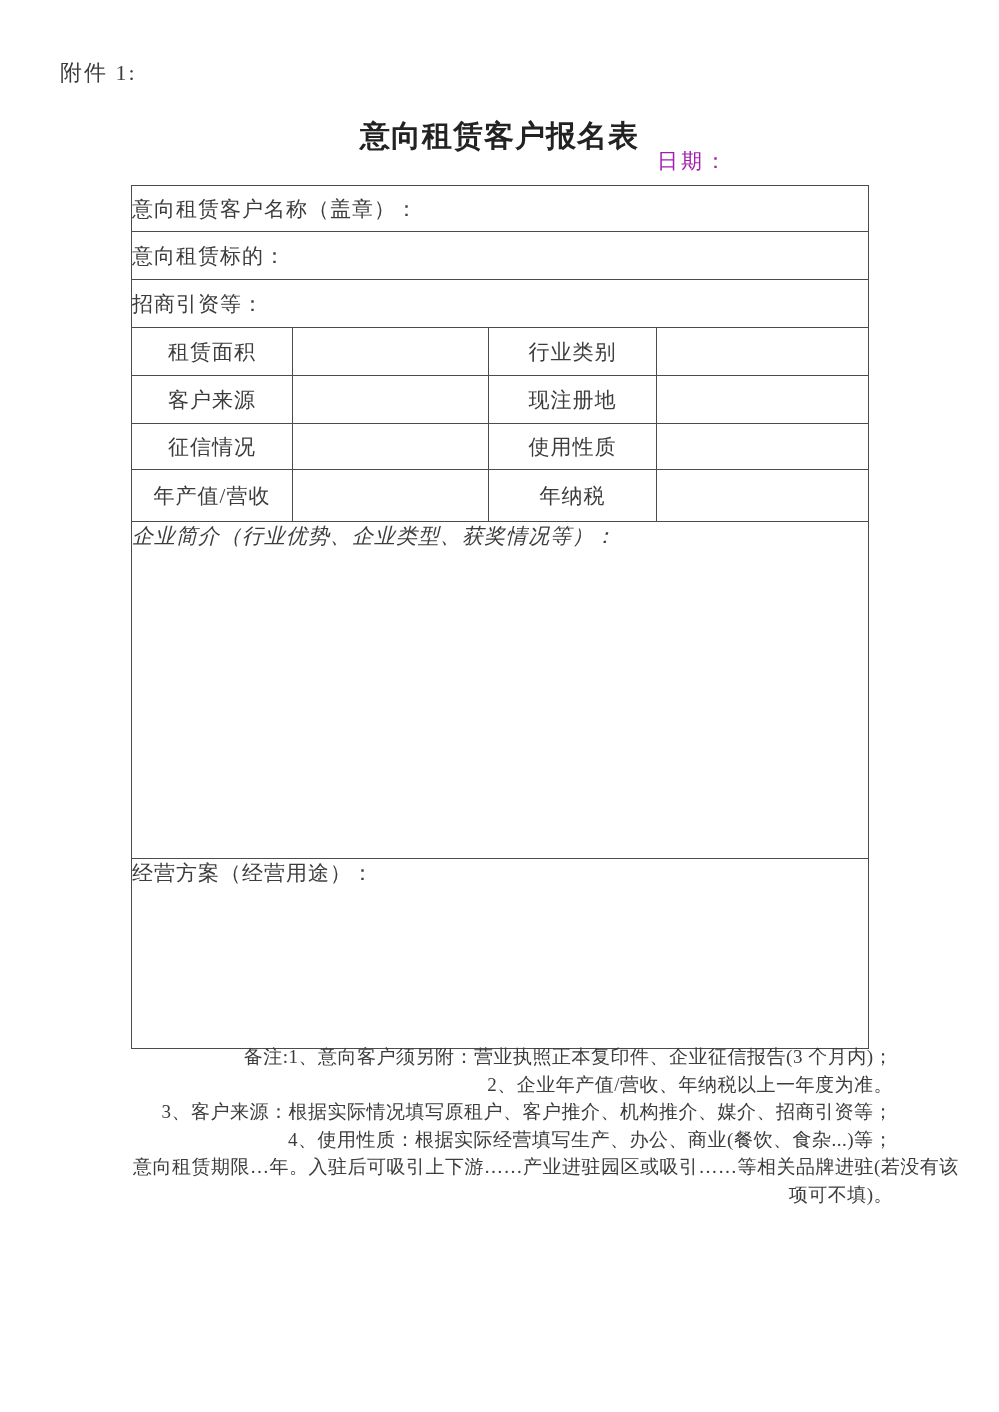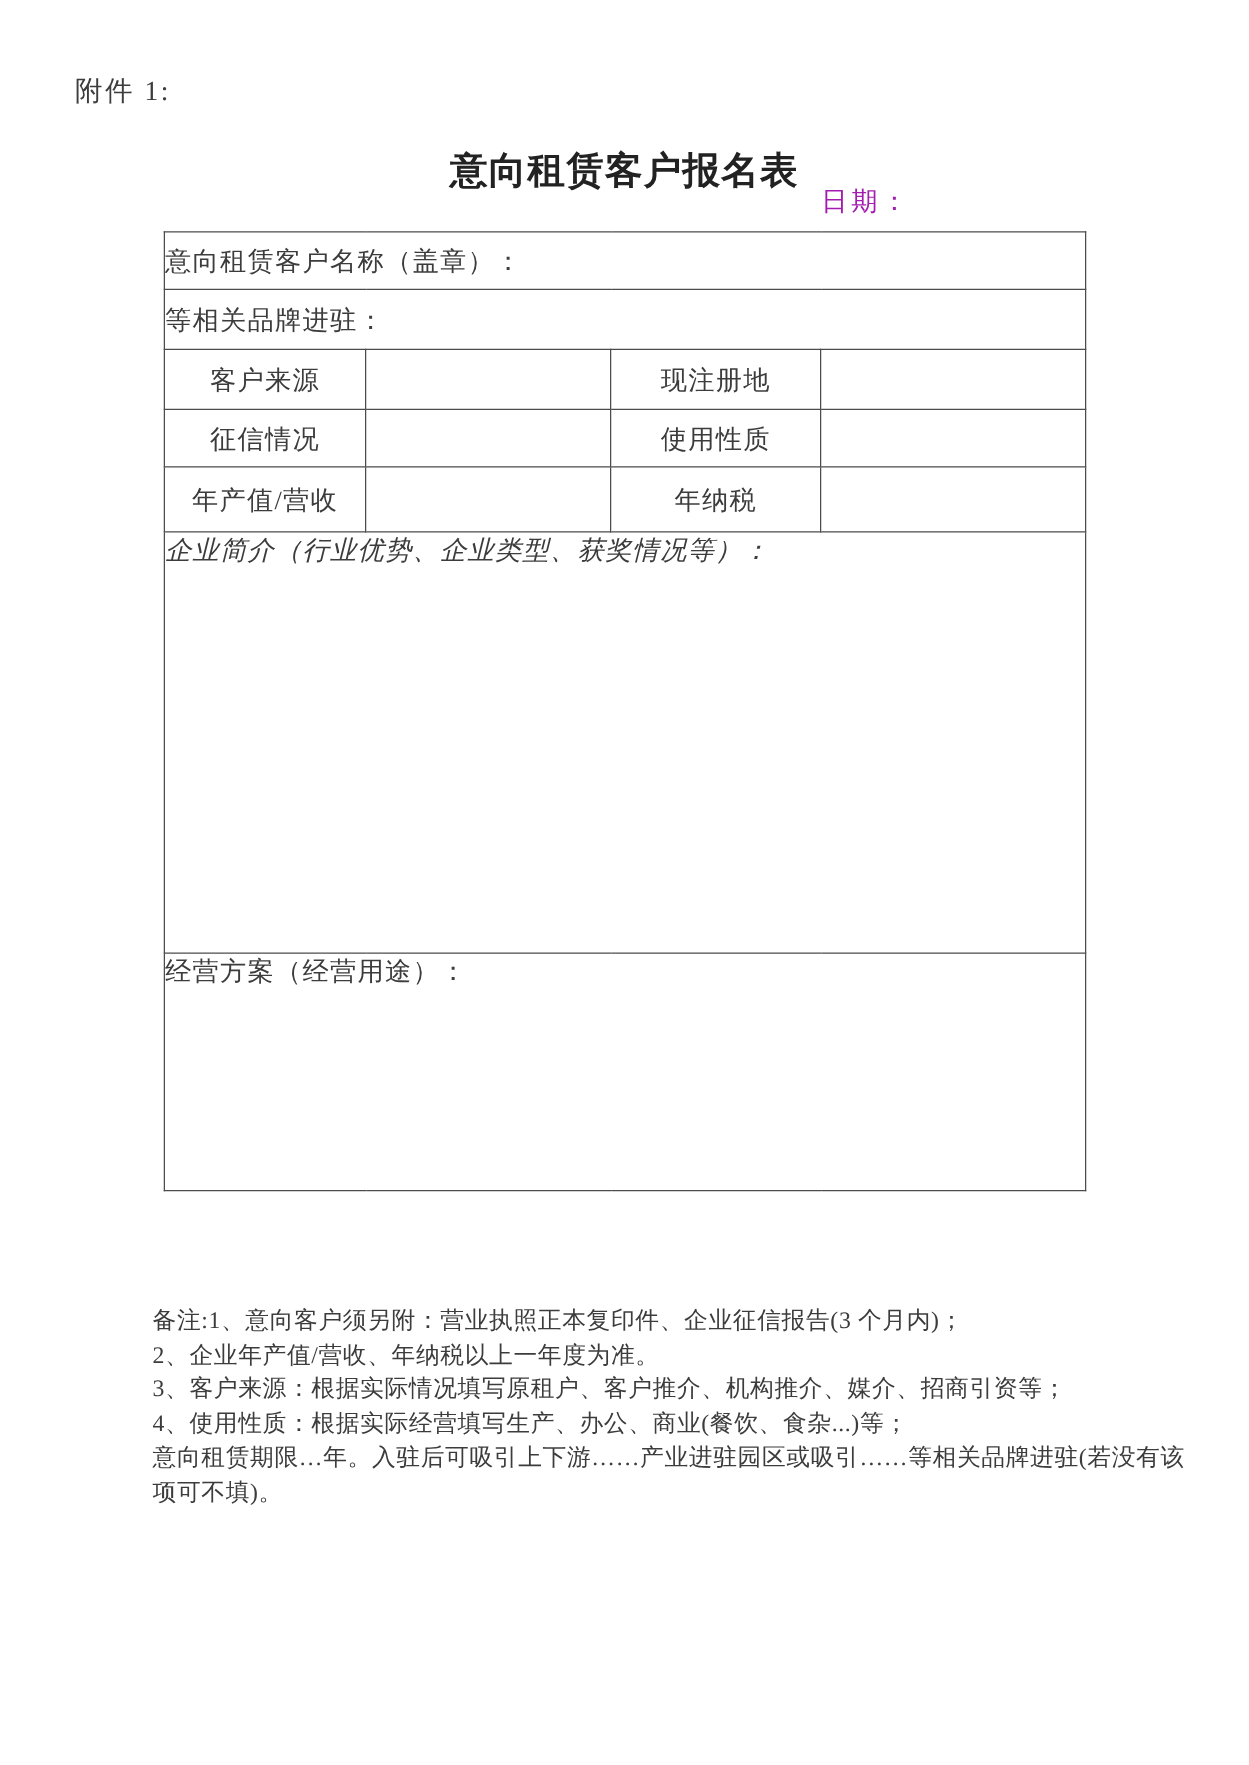--- a/index.html
+++ b/index.html
@@ -72,26 +72,27 @@
   td.cell-value {
     background: #ffffff;
   }
   td.section-cell {
     vertical-align: top;
     text-align: left;
     padding: 9px 10px 0 12px;
   }
   .notes {
     position: absolute;
-    left: 122px;
+    left: 133px;
     top: 1043px;
     width: 760px;
     font-size: 19px;
     color: #3c3c3c;
     letter-spacing: 0.5px;
+    text-align: right;
   }
   .note-line {
     height: 27.6px;
     line-height: 27.6px;
     white-space: nowrap;
   }
 </style>
 </head>
 <body>
 
@@ -108,23 +109,32 @@
       <col style="width:161px">
       <col style="width:196px">
       <col style="width:168px">
       <col style="width:212px">
     </colgroup>
     <tbody>
         <tr>
       <td class="full-label" colspan="4" style="height:45px;margin-left:36px;">意向租赁客户名称（盖章）：</td>
     </tr>
     <tr>
-      <td class="full-label" colspan="4" style="height:47px;">等相关品牌进驻：</td>
+      <td class="full-label" colspan="4" style="height:47px;">意向租赁标的：</td>
+    </tr>
+    <tr>
+      <td class="full-label" colspan="4" style="height:47px;">招商引资等：</td>
     </tr>
 
+    <tr>
+      <td class="cell-label" style="height:47px;">租赁面积</td>
+      <td class="cell-value"></td>
+      <td class="cell-label">行业类别</td>
+      <td class="cell-value"></td>
+    </tr>
     <tr>
       <td class="cell-label" style="height:47px;">客户来源</td>
       <td class="cell-value"></td>
       <td class="cell-label">现注册地</td>
       <td class="cell-value"></td>
     </tr>
     <tr>
       <td class="cell-label" style="height:45px;">征信情况</td>
       <td class="cell-value"></td>
       <td class="cell-label">使用性质</td>

